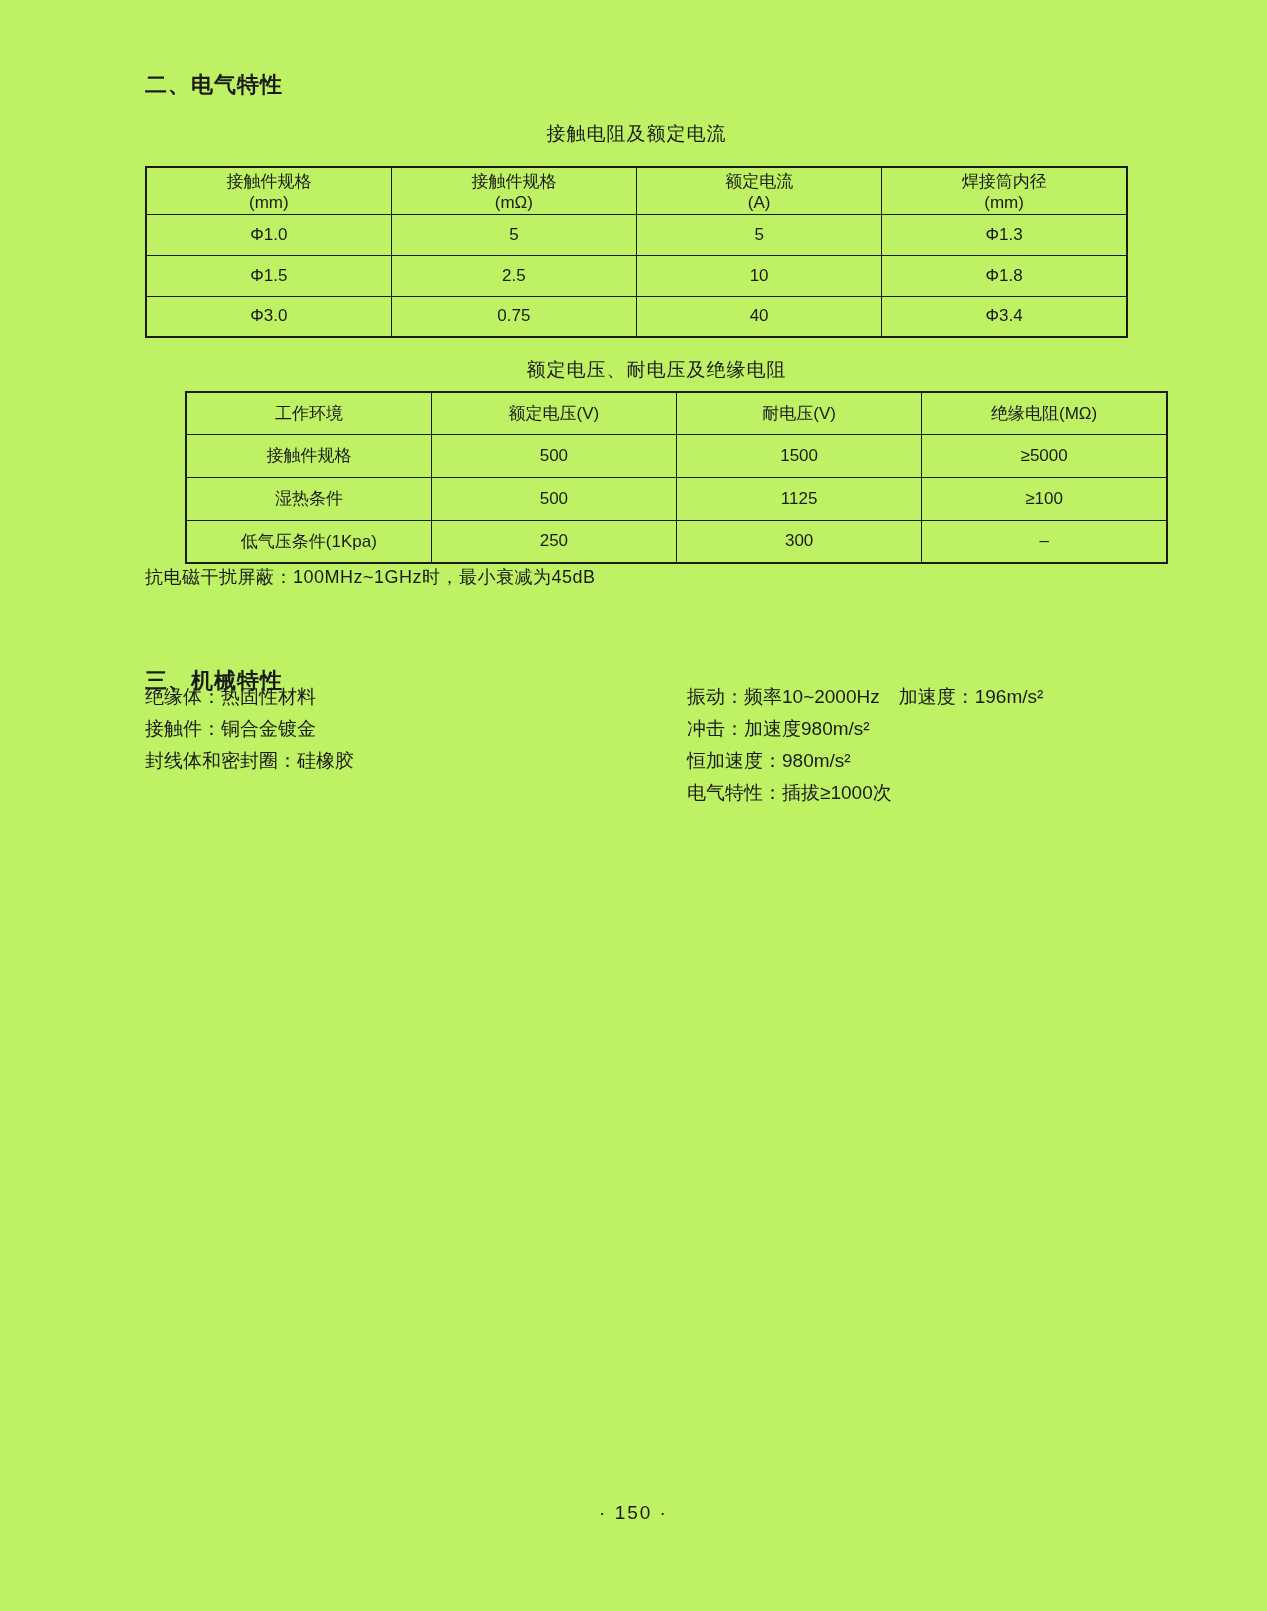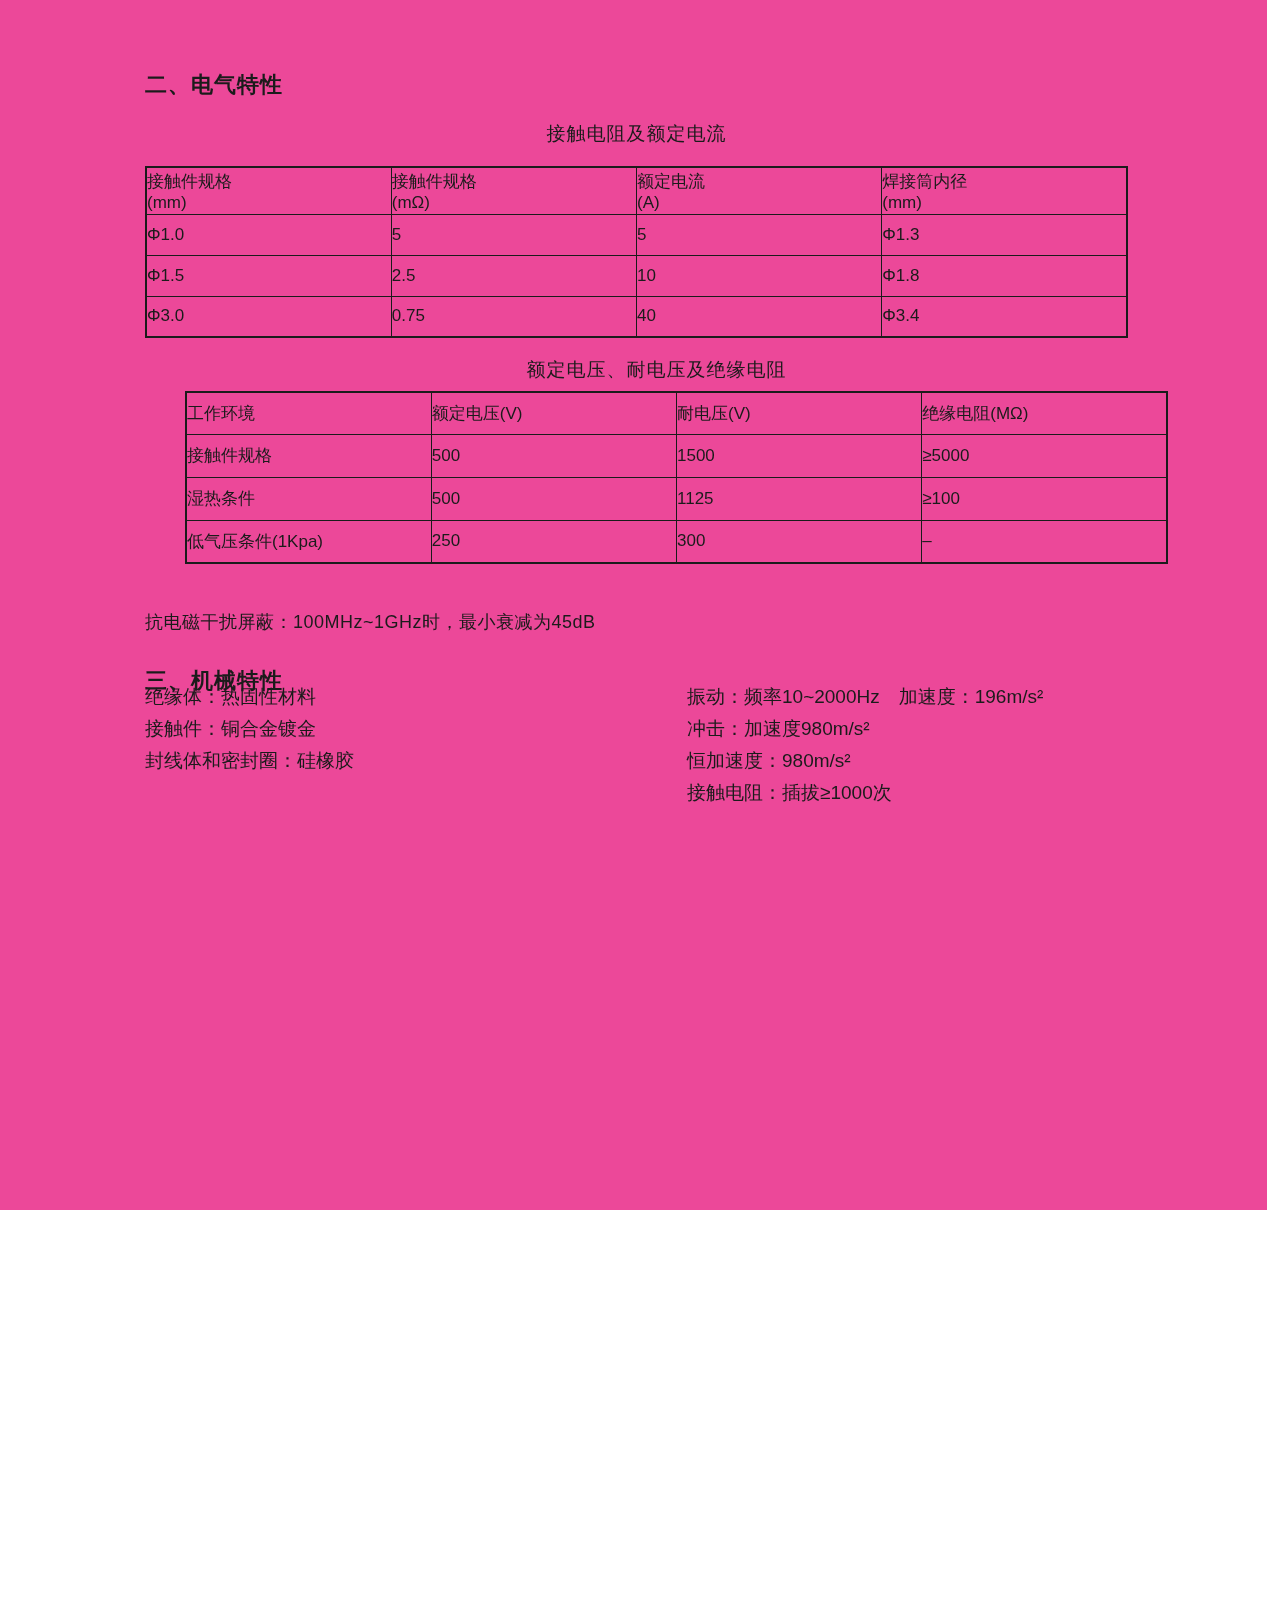--- a/index.html
+++ b/index.html
@@ -1,20 +1,20 @@
 <!DOCTYPE html>
 <html><head>
 <meta charset="utf-8">
 <style>
   * { margin:0; padding:0; box-sizing:border-box; }
   html,body { background:#ffffff; }
   .page {
     position:relative;
-    width:1267px; height:1210px;
-    background:#ec4899;
+    width:1267px; height:1611px;
+    background:#bef264;
     color:#1b1b1b;
     font-family:"Liberation Sans", sans-serif;
     overflow:hidden;
   }
   .h-section {
     position:absolute; left:145px;
     font-size:22px; font-weight:bold; letter-spacing:1px;
   }
   .s2 { top:70px; }
   .s3 { top:638px;margin-top:28px; }
@@ -26,30 +26,30 @@
     line-height:26px;
   }
   .t1 .caption { margin-bottom:19px;font-family:Liberation Serif, serif; }
   .t2 .caption { margin-bottom:8px; }
   table {
     width:983px; border-collapse:collapse; table-layout:fixed;
     border:2px solid #1b1b1b;
   }
   th, td {
     border:1px solid #1b1b1b;
-    text-align:left; vertical-align:middle;
+    text-align:center; vertical-align:middle;
     font-weight:normal; font-size:17px;
     color:#1b1b1b;
   }
   .t1 th { height:47px; line-height:21px; padding-top:2px; }
   .t1 td { height:41px; }
   .t2 th { height:42px; }
   .t2 td { height:43px; }
   .note {
-    position:absolute; left:145px; top:610px;
+    position:absolute; left:145px; top:565px;
     font-size:18px; letter-spacing:0.5px;
   }
   .mech {
     position:absolute; left:145px; top:681px; width:1000px;
     display:flex;
   }
   .mech .col { font-size:19px; line-height:32px; }
   .mech .col.left { width:542px; }
   .mech .col.right { flex:1; }
   .pageno {
@@ -151,19 +151,19 @@
   <div class="mech">
     <div class="col left">
       <div>绝缘体：热固性材料</div>
       <div>接触件：铜合金镀金</div>
       <div>封线体和密封圈：硅橡胶</div>
     </div>
     <div class="col right">
       <div>振动：频率10~2000Hz　加速度：196m/s²</div>
       <div>冲击：加速度980m/s²</div>
       <div>恒加速度：980m/s²</div>
-      <div>接触电阻：插拔≥1000次</div>
+      <div>电气特性：插拔≥1000次</div>
     </div>
   </div>
 
   <div class="pageno">· 150 ·</div>
 
 </div>
 
 </body></html>

